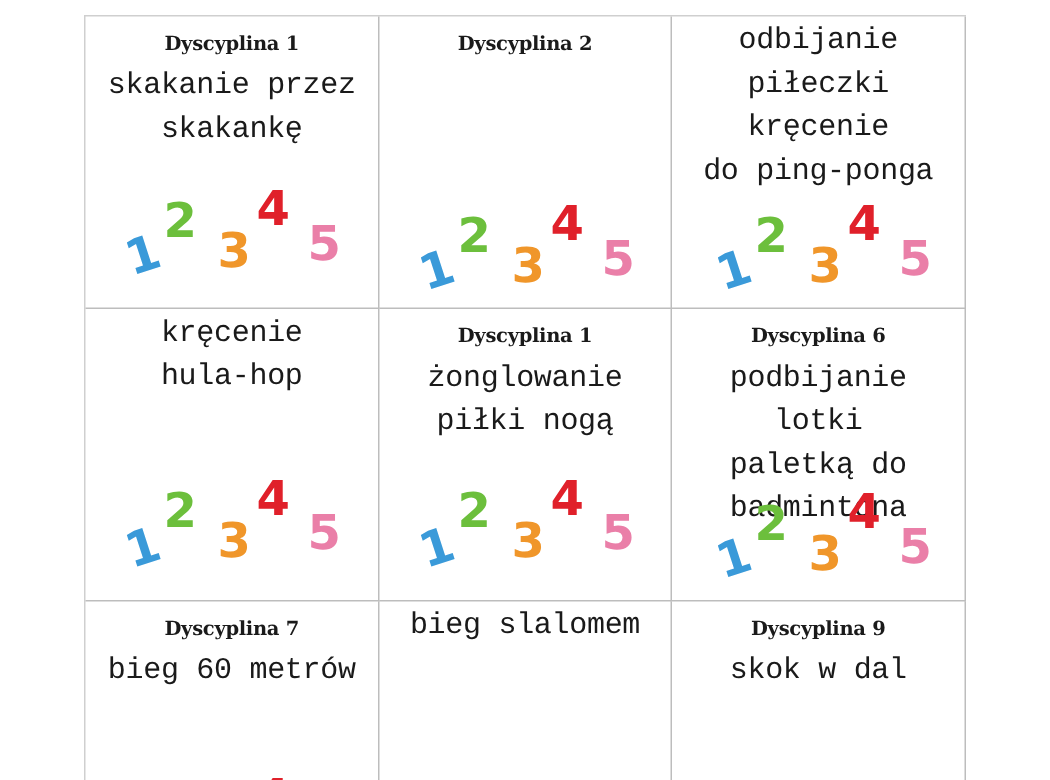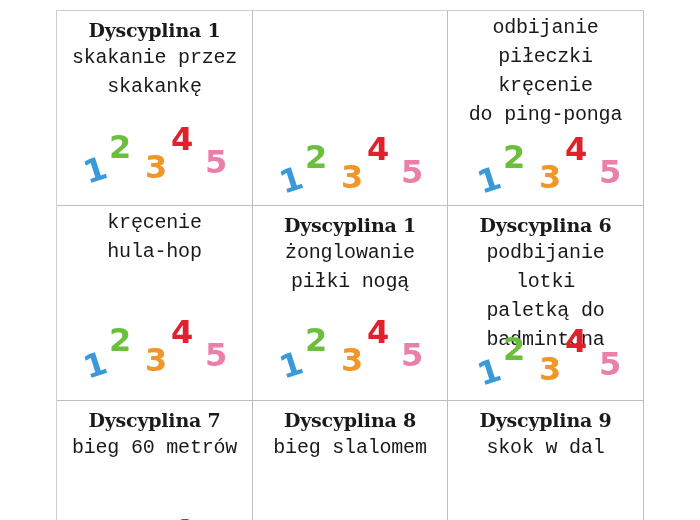--- a/index.html
+++ b/index.html
@@ -18,21 +18,21 @@
     position:absolute;
     box-sizing:border-box;
     border-right:1px solid #bdbdbd;
     border-bottom:1px solid #bdbdbd;
     text-align:center;
     color:#1a1a1a;
   }
   .title {
     display:block;
     font-weight:bold;
-    font-size:19px;
+    font-size:13px;
     line-height:22px;
     margin-top:8px;
     letter-spacing:-0.2px;
   }
   .desc {
     display:block;
     font-size:20px;
     line-height:29px;
     margin-top:2px;
     padding:0 6px;
@@ -66,20 +66,21 @@
     <div class="nums">
       <span class="num n1" style="left: 27px; top: 143px; transform: rotate(-18deg); color: rgb(58, 154, 217);">1</span>
       <span class="num n2" style="left: 52px; top: 120px; color: rgb(108, 191, 60);">2</span>
       <span class="num n3" style="left: 88px; top: 140px; color: rgb(240, 150, 42);">3</span>
       <span class="num n4" style="left: 114px; top: 112px; color: rgb(224, 32, 42);">4</span>
       <span class="num n5" style="left: 148px; top: 135px; color: rgb(234, 127, 168);">5</span>
     </div>
   </div>
 
   <div class="cell" style="left:196px;top:0;width:195px;height:195px;">
+    <span class="title">Dyscyplina 2</span>
     <div class="nums">
       <span class="num n1" style="left: 27px; top: 153px; transform: rotate(-18deg); color: rgb(58, 154, 217);">1</span>
       <span class="num n2" style="left: 52px; top: 130px; color: rgb(108, 191, 60);">2</span>
       <span class="num n3" style="left: 88px; top: 150px; color: rgb(240, 150, 42);">3</span>
       <span class="num n4" style="left: 114px; top: 122px; color: rgb(224, 32, 42);">4</span>
       <span class="num n5" style="left: 148px; top: 145px; color: rgb(234, 127, 168);">5</span>
     </div>
   </div>
 
   <div class="cell" style="left:391px;top:0;width:196px;height:195px;">
@@ -148,21 +149,20 @@
       <span>bieg 60 metrów</span>
     </div>
     <div class="nums">
 
       <span class="num n4" style="left: 114px; top: 114px; color: rgb(224, 32, 42);">4</span>
 
     </div>
   </div>
 
   <div class="cell" style="left:196px;top:390px;width:195px;height:210px;">
-    <span class="title">Dyscyplina 8</span>
     <div class="desc">
       <span>bieg slalomem</span>
     </div>
     <div class="nums">
 
       <span class="num n4" style="left: 114px; top: 116px; color: rgb(224, 32, 42);">4</span>
 
     </div>
   </div>
 

